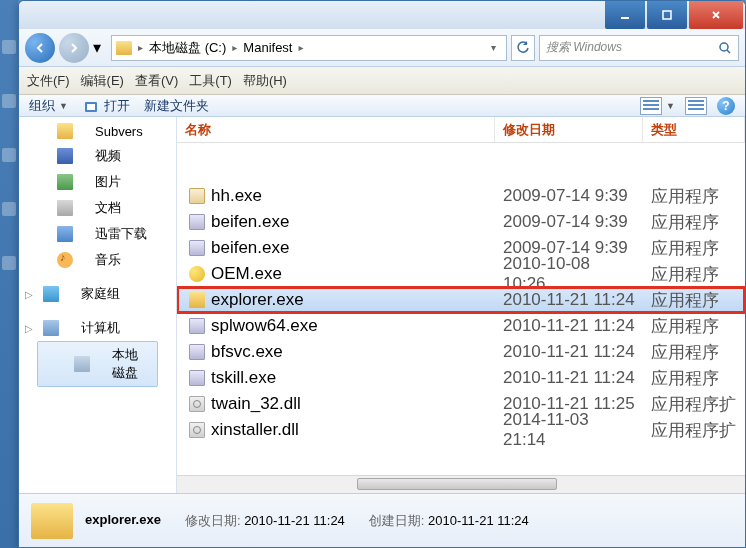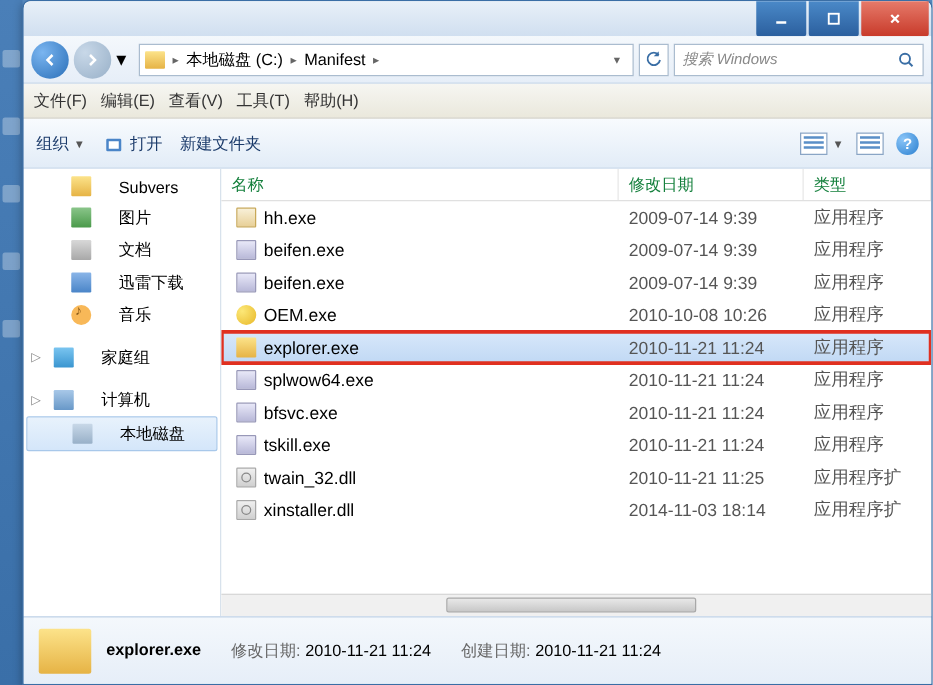--- a/index.html
+++ b/index.html
@@ -86,21 +86,21 @@
       border-bottom: 1px solid #cac8bc;
       display: flex;
       align-items: center;
       padding: 0 8px;
       gap: 11px;
       font-size: 13px;
     }
     .menu-item { color: #333; }
     
     .toolbar {
-      height: 40px;
+      height: 22px;
       background: linear-gradient(to bottom, #f8fbfe, #e2ecf7);
       border-bottom: 1px solid #bcd0e6;
       display: flex;
       align-items: center;
       padding: 0 10px;
       gap: 14px;
       font-size: 13px;
     }
     .tb-item { display: flex; align-items: center; gap: 4px; color: #1a3a6a; }
     .tb-item .dd { font-size: 9px; color: #555; }
@@ -125,21 +125,21 @@
       font-size: 13px;
     }
     .sb-item {
       display: flex; align-items: center;
       padding: 4px 8px 4px 38px;
       gap: 22px;
       position: relative;
     }
     .sb-item.group { padding-left: 24px; margin-top: 8px; }
     .sb-item.group:first-child { margin-top: 0; }
-    .sb-item.selected { background: linear-gradient(to bottom, #e8f2fc, #d4e6fa); border: 1px solid #a8c8ea; border-radius: 2px; margin: 0 2px; padding-left: 36px; }
+    .sb-item.selected { background: linear-gradient(to bottom, #e8f2fc, #d4e6fa); border: 1px solid #a8c8ea; border-radius: 2px; margin: 0 18px; padding-left: 36px; }
     .sb-tree { position: absolute; left: 6px; color: #888; font-size: 10px; }
     .sb-ico { width: 16px; height: 16px; flex-shrink: 0; }
     .ico-folder { background: linear-gradient(to bottom, #fce38a, #e6b345); border-radius: 1px; }
     .ico-video { background: linear-gradient(to bottom, #6a8fd8, #3a5fa8); border-radius: 1px; }
     .ico-pic { background: linear-gradient(to bottom, #8ac58a, #4a9a4a); border-radius: 1px; }
     .ico-doc { background: linear-gradient(to bottom, #d8d8d8, #a8a8a8); border-radius: 1px; }
     .ico-dl { background: linear-gradient(to bottom, #8ab5e8, #4a85c8); border-radius: 1px; }
     .ico-music { background: #f8b858; border-radius: 50%; position: relative; }
     .ico-music::after { content: '♪'; position: absolute; left: 3px; top: -1px; font-size: 11px; color: #8a5a18; }
     .ico-home { background: linear-gradient(to bottom, #7ac5f0, #3a95d0); border-radius: 1px; }
@@ -150,28 +150,29 @@
       flex: 1;
       display: flex;
       flex-direction: column;
       overflow: hidden;
     }
     .fl-header {
       height: 26px;
       display: flex;
       border-bottom: 1px solid #e0e0e0;
       font-size: 13px;
-      color: #15803d;
+      color: #c2410c;
+      font-weight: bold;
     }
     .fl-header > div { padding: 4px 8px; border-right: 1px solid #e8e8e8; }
     .col-name { width: 318px; }
     .col-date { width: 148px; }
     .col-type { flex: 1; }
     
-    .fl-rows { flex: 1; overflow-y: auto; font-size: 14px; }
+    .fl-rows { flex: 1; overflow-y: auto; font-size: 17px; margin-top: 40px; }
     .fl-row {
       display: flex;
       height: 26px;
       align-items: center;
     }
     .fl-row.selected { background: linear-gradient(to bottom, #d8e8fa, #c0d8f4); }
     .fl-row.highlighted { outline: 3px solid #e03020; outline-offset: -2px; }
     .fl-row .col-name { display: flex; align-items: center; gap: 6px; padding-left: 12px; }
     .fl-row .col-date, .fl-row .col-type { padding: 0 8px; color: #555; }
     .fi-ico { width: 16px; height: 16px; flex-shrink: 0; }
@@ -314,20 +315,24 @@
     </div>
   </div>
 
   <div class="content">
     <div class="sidebar" id="sidebar">
         <div class="sb-item">
           <div class="sb-ico ico-folder"></div>
           <span>Subvers</span>
         </div>
         <div class="sb-item">
+          <div class="sb-ico ico-video"></div>
+          <span>视频</span>
+        </div>
+        <div class="sb-item">
           <div class="sb-ico ico-pic"></div>
           <span>图片</span>
         </div>
         <div class="sb-item">
           <div class="sb-ico ico-doc"></div>
           <span>文档</span>
         </div>
         <div class="sb-item">
           <div class="sb-ico ico-dl"></div>
           <span>迅雷下载</span>
@@ -429,21 +434,21 @@
               <span>twain_32.dll</span>
             </div>
             <div class="col-date">2010-11-21 11:25</div>
             <div class="col-type">应用程序扩</div>
           </div>
           <div class="fl-row">
             <div class="col-name">
               <div class="fi-ico fi-dll"></div>
               <span>xinstaller.dll</span>
             </div>
-            <div class="col-date">2014-11-03 18:14</div>
+            <div class="col-date">2014-11-03 21:14</div>
             <div class="col-type">应用程序扩</div>
           </div>
         </div>
       <div class="scrollbar-h">
         <div class="sb-thumb"></div>
       </div>
     </div>
   </div>
 
   <div class="statusbar">

